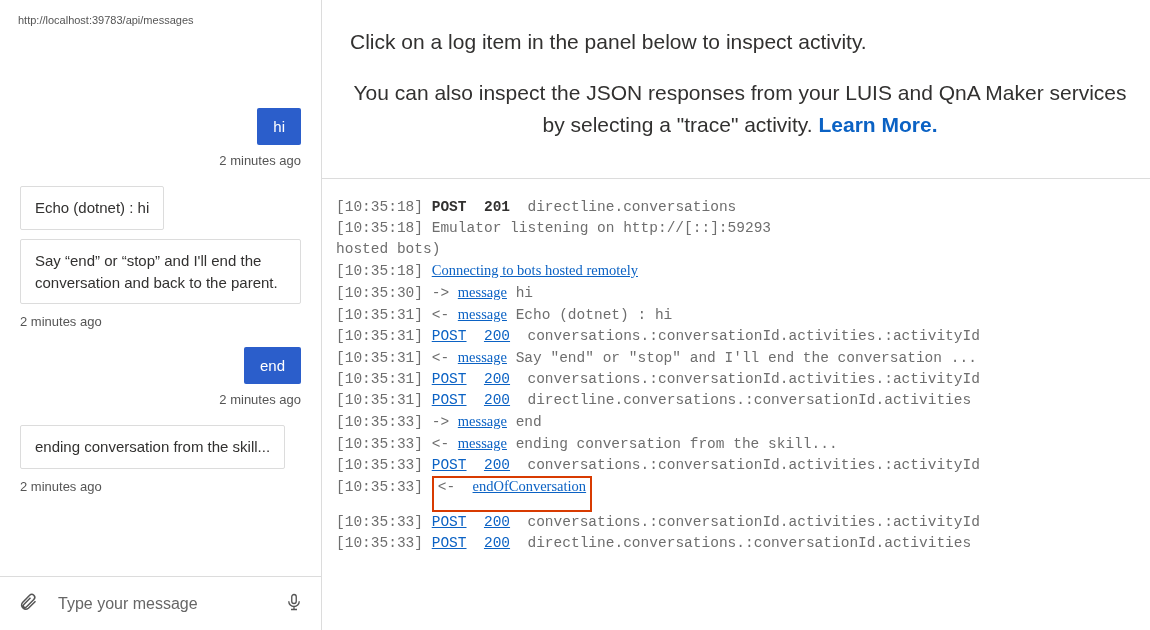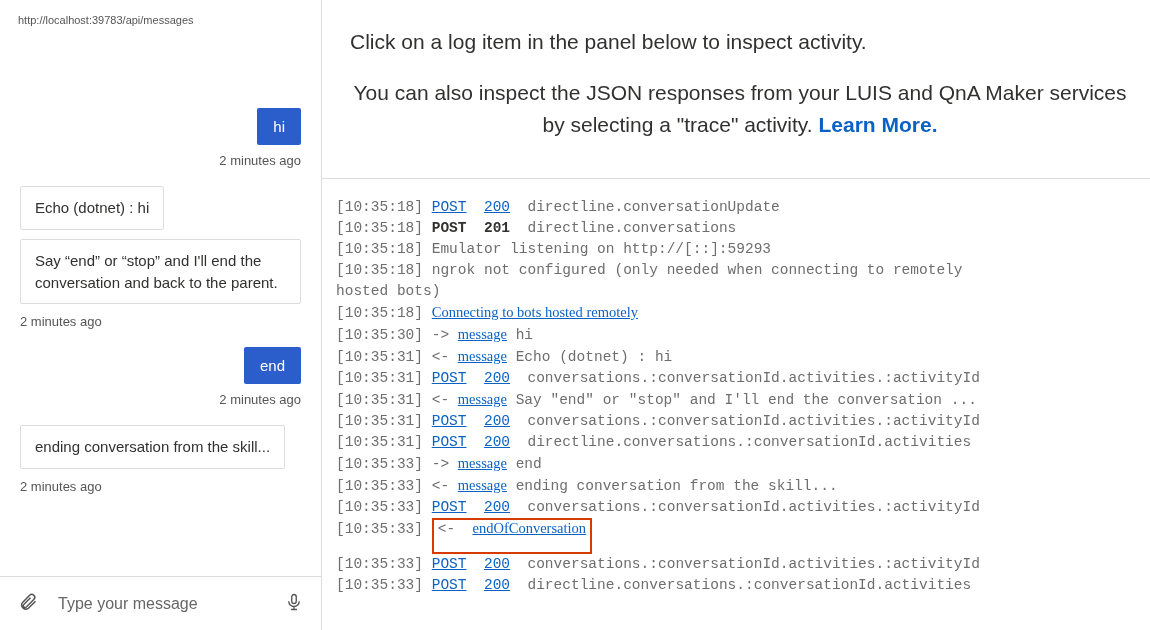--- a/index.html
+++ b/index.html
@@ -92,24 +92,22 @@
 </div>
 
 <div class="inspector">
   <div class="inspector-intro">
     <p>Click on a log item in the panel below to inspect activity.</p>
     <p>
       <span>You can also inspect the JSON responses from your LUIS and QnA Maker services by selecting a "trace" activity. </span><a class="link">Learn More.</a>
     </p>
   </div>
   <div class="log-area" id="log-area">
-      <div class="log-line"><span class="ts">[10:35:18]</span> <span class="method">POST</span> &nbsp;<span class="code">200</span> &nbsp;<span class="dim">directline.conversationUpdate</span></div>
       <div class="log-line"><span class="ts">[10:35:18]</span> <span class="plain-strong">POST</span> &nbsp;<span class="plain-strong">201</span> &nbsp;<span class="dim">directline.conversations</span></div>
       <div class="log-line"><span class="ts">[10:35:18]</span> <span class="dim">Emulator listening on http://[::]:59293</span></div>
-      <div class="log-line"><span class="ts">[10:35:18]</span> <span class="dim">ngrok not configured (only needed when connecting to remotely</span></div>
       <div class="log-line"><span class="dim">hosted bots)</span></div>
       <div class="log-line"><span class="ts">[10:35:18]</span> <span class="lbl">Connecting to bots hosted remotely</span></div>
       <div class="log-line"><span class="ts">[10:35:30]</span> <span class="dim">-&gt;</span> <span class="lbl">message</span> <span class="dim">hi</span></div>
       <div class="log-line"><span class="ts">[10:35:31]</span> <span class="dim">&lt;-</span> <span class="lbl">message</span> <span class="dim">Echo (dotnet) : hi</span></div>
       <div class="log-line"><span class="ts">[10:35:31]</span> <span class="method">POST</span> &nbsp;<span class="code">200</span> &nbsp;<span class="dim">conversations.:conversationId.activities.:activityId</span></div>
       <div class="log-line"><span class="ts">[10:35:31]</span> <span class="dim">&lt;-</span> <span class="lbl">message</span> <span class="dim">Say "end" or "stop" and I'll end the conversation ...</span></div>
       <div class="log-line"><span class="ts">[10:35:31]</span> <span class="method">POST</span> &nbsp;<span class="code">200</span> &nbsp;<span class="dim">conversations.:conversationId.activities.:activityId</span></div>
       <div class="log-line"><span class="ts">[10:35:31]</span> <span class="method">POST</span> &nbsp;<span class="code">200</span> &nbsp;<span class="dim">directline.conversations.:conversationId.activities</span></div>
       <div class="log-line"><span class="ts">[10:35:33]</span> <span class="dim">-&gt;</span> <span class="lbl">message</span> <span class="dim">end</span></div>
       <div class="log-line"><span class="ts">[10:35:33]</span> <span class="dim">&lt;-</span> <span class="lbl">message</span> <span class="dim">ending conversation from the skill...</span></div>

